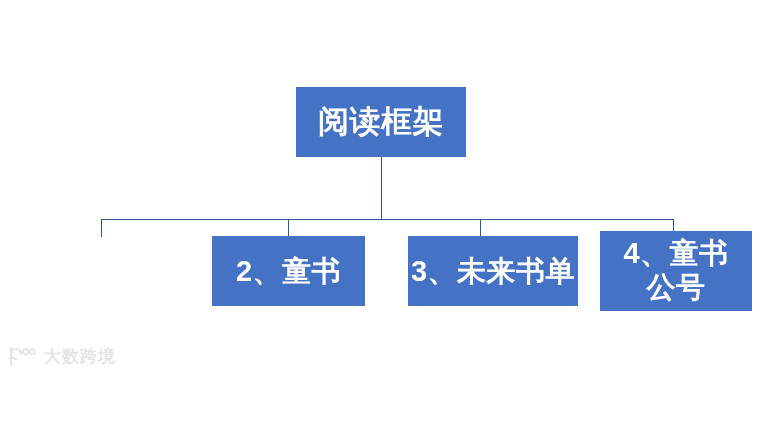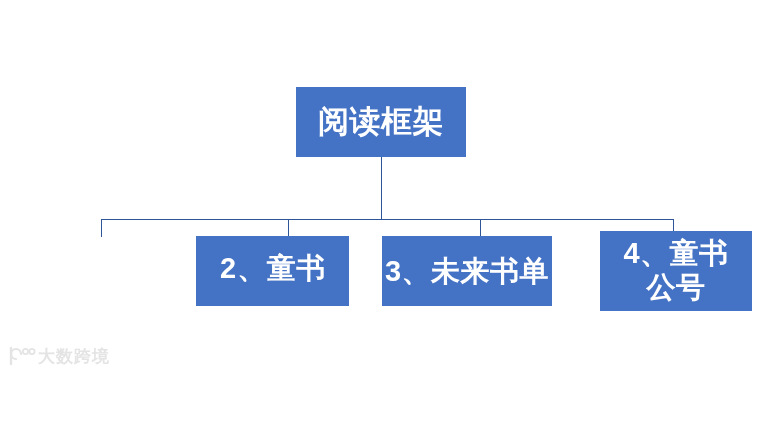--- a/index.html
+++ b/index.html
@@ -38,22 +38,22 @@
     width: 170px;
     height: 70px;
     font-size: 31px;
   }
   .node-child {
     top: 236px;
     height: 70px;
     font-size: 29px;
   }
   .child-1 { left: 26px;  width: 156px; }
-  .child-2 { left: 196px; width: 153px; font-family: Liberation Mono, monospace; }
-  .child-3 { left: 382px; width: 170px; }
+  .child-2 { left: 212px; width: 153px; }
+  .child-3 { left: 408px; width: 170px; }
   .child-4 {
     left: 600px;
     top: 231px;
     width: 152px;
     height: 80px;
     padding: 0 23px;
     line-height: 1.16;
   }
 
   
@@ -71,21 +71,21 @@
   .drop-3     { left: 480px; top: 219px; height: 18px; }
   .drop-4     { left: 673px; top: 219px; height: 13px; }
 
   
   .watermark {
     position: absolute;
     left: 8px;
     bottom: 6px;
     display: flex;
     align-items: center;
-    gap: 0;
+    gap: 6px;
     opacity: 1;
     user-select: none;
   }
   .wm-mark {
     position: relative;
     width: 30px;
     height: 20px;
     color: #e2e2e2;
   }
   .wm-text {

